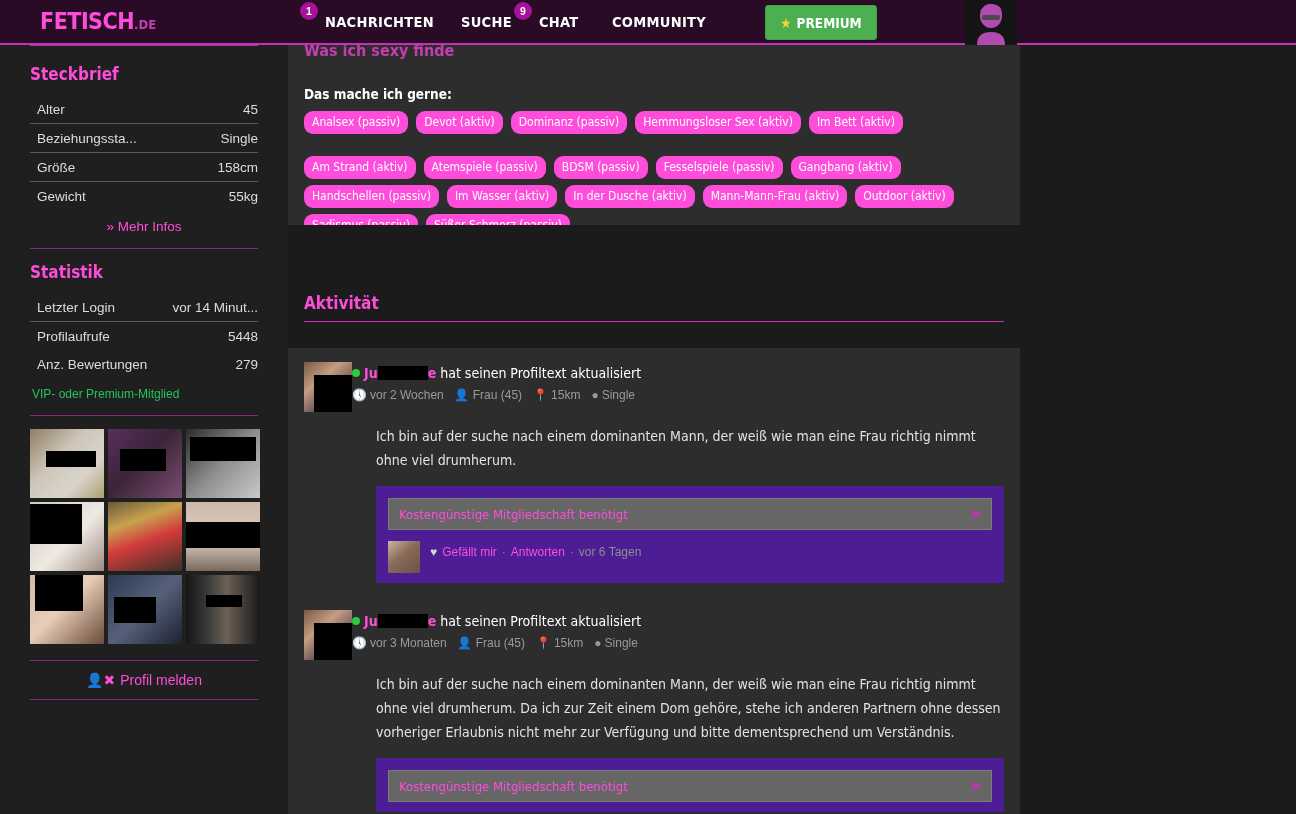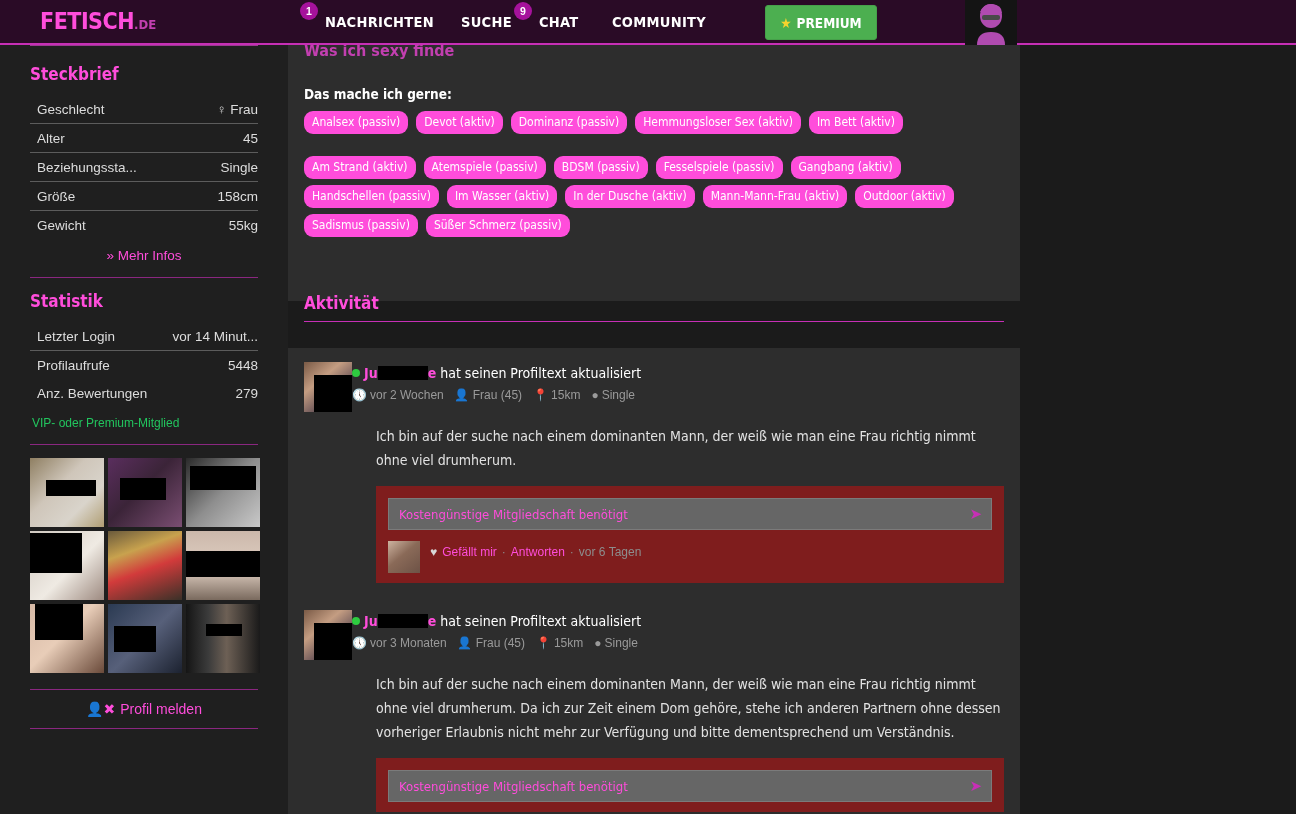--- a/index.html
+++ b/index.html
@@ -149,21 +149,21 @@
   .report-link {
     display: flex; align-items: center; justify-content: center;
     gap: 5px;
     color: #ff4ddb; font-size: 14px;
     text-decoration: none; cursor: pointer;
   }
 
   
   #tag-panel {
     position: absolute; left: 0px; top: 0px;
-    width: 732px; height: 256px;
+    width: 732px; height: 180px;
     background: #2d2d2d;
     padding: 6px 12px 0 16px;
     overflow: hidden;
   }
   #tag-panel-title {
     color: #c23fb0; font-size: 16px; font-weight: bold;
     margin: 0; position: relative; top: -10px;
     font-family: "DejaVu Sans", sans-serif;
     font-stretch: condensed;
   }
@@ -233,21 +233,21 @@
   }
   .act-meta span { display: inline-flex; align-items: center; gap: 3px; }
   .act-body {
     font-size: 14px; color: #e2e2e2; line-height: 24px;
     margin: 12px 0 0 72px;
     font-family: "DejaVu Sans", sans-serif;
     font-stretch: condensed;
   }
   .comment-box {
     margin: 14px 0 0 72px;
-    background: #7f1d1d;
+    background: #4c1d95;
     padding: 12px 12px 10px 12px;
   }
   .comment-input {
     position: relative;
     background: #666666;
     border: 1px solid #7b7b7b;
     height: 32px;
     display: flex; align-items: center;
     padding: 0 10px;
     cursor: text;
@@ -315,24 +315,20 @@
     </svg>
   </div>
 </div>
 
 <div id="sidebar">
   <hr class="side-hr light" style="margin:0 0 18px 0;">
 
   <h2 class="side-h">Steckbrief</h2>
   <table class="spec-table">
     <tbody>
-        <tr>
-      <td class="k">Geschlecht</td>
-      <td class="v"><span class="venus">♀</span> <span>Frau</span></td>
-    </tr>
     <tr>
       <td class="k">Alter</td>
       <td class="v">45</td>
     </tr>
     <tr>
       <td class="k">Beziehungssta...</td>
       <td class="v">Single</td>
     </tr>
     <tr>
       <td class="k">Größe</td>

